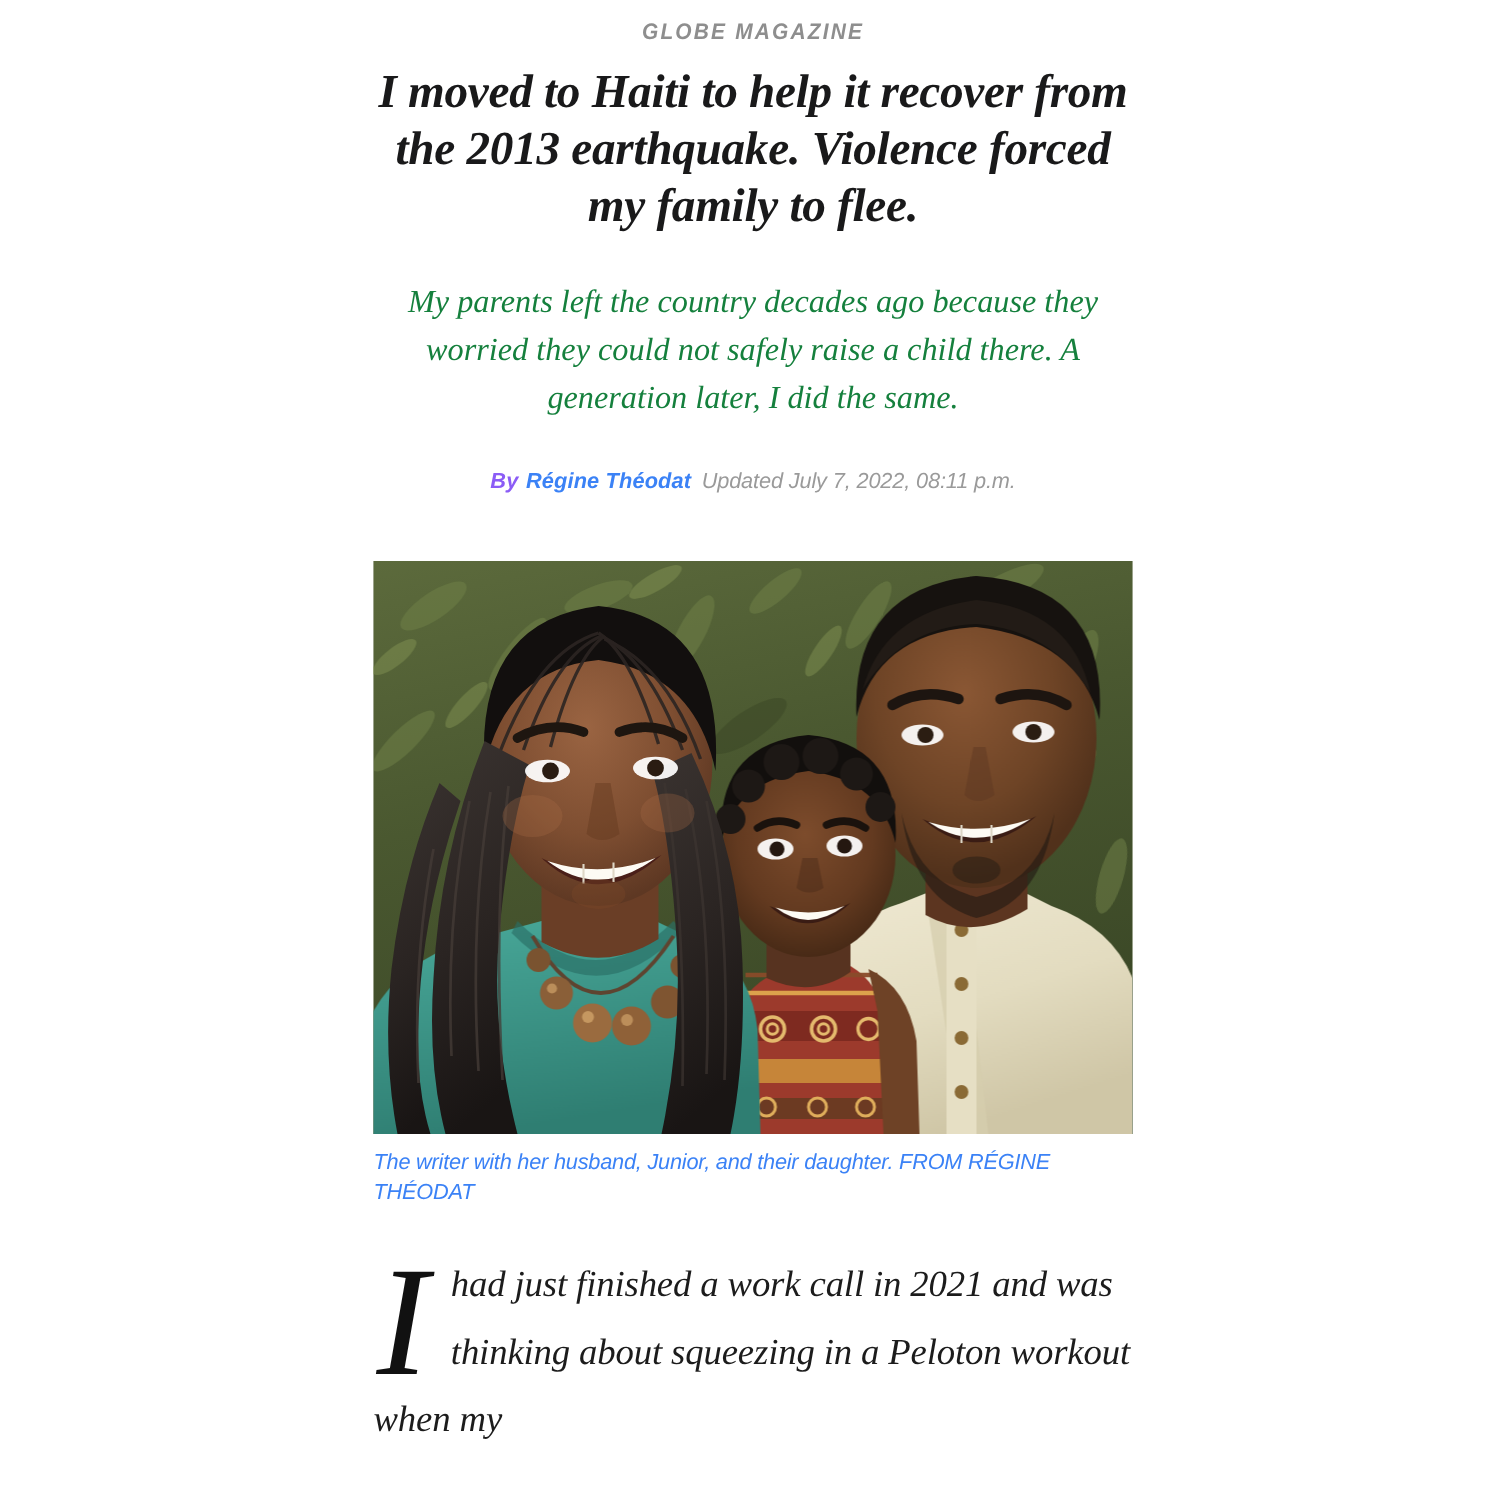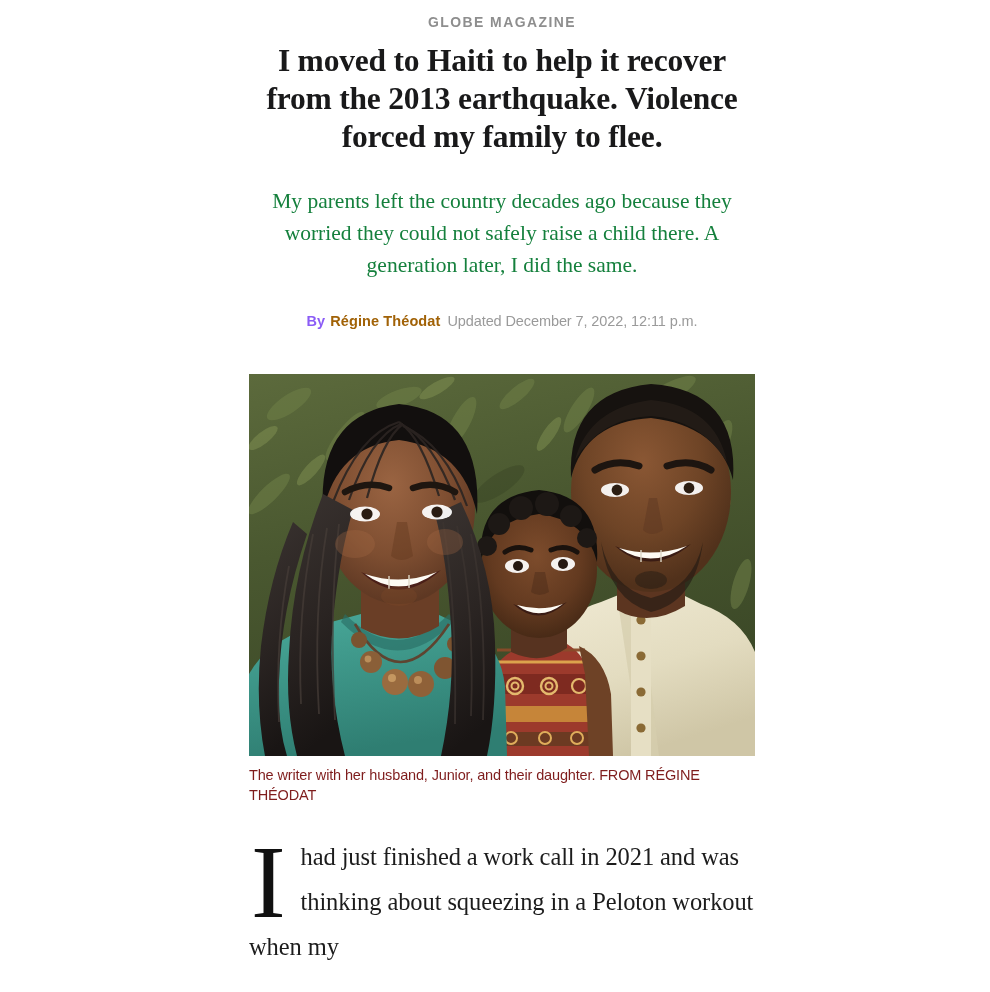--- a/index.html
+++ b/index.html
@@ -13,20 +13,21 @@
     overflow: hidden;
     font-family: "Liberation Sans", sans-serif;
     -webkit-font-smoothing: antialiased;
   }
 
   .page {
     position: relative;
     width: 990px;
     height: 992px;
     background: #ffffff;
+    font-style: italic;
   }
 
   
   .article {
     position: absolute;
     left: 249px;
     top: 0;
     width: 506px;
   }
 
@@ -78,21 +79,21 @@
     line-height: 20px;
     white-space: nowrap;
   }
   .byline .by-label {
     font-weight: bold;
     color: #8b5cf6;
     letter-spacing: 0.1px;
   }
   .byline .author {
     font-weight: bold;
-    color: #a16207;
+    color: #3b82f6;
     margin-left: 5px;
     letter-spacing: 0.1px;
   }
   .byline .updated {
     color: #9a9a9a;
     margin-left: 7px;
     letter-spacing: -0.1px;
   }
 
   
@@ -106,21 +107,21 @@
     height: 382px;
     overflow: hidden;
     background: #4e5c34;
   }
   .photo svg { display: block; }
 
   .caption {
     font-family: "Liberation Sans", sans-serif;
     font-size: 14.5px;
     line-height: 19.5px;
-    color: #7f1d1d;
+    color: #3b82f6;
     margin-top: 10px;
     letter-spacing: -0.15px;
     width: 500px;
   }
 
   
   .body-wrap {
     margin-top: 29px;
     position: relative;
   }
@@ -147,21 +148,21 @@
 <div class="page">
   <div class="article">
 
     <div class="kicker">GLOBE MAGAZINE</div>
 
     <h1 class="headline">I moved to Haiti to help it recover from the 2013 earthquake. Violence forced my family to flee.</h1>
 
     <p class="deck">My parents left the country decades ago because they worried they could not safely raise a child there. A generation later, I did the same.</p>
 
     <div class="byline">
-      <span class="by-label">By</span><span class="author">Régine Théodat</span><span class="updated">Updated December 7, 2022, 12:11 p.m.</span>
+      <span class="by-label">By</span><span class="author">Régine Théodat</span><span class="updated">Updated July 7, 2022, 08:11 p.m.</span>
     </div>
 
     <figure class="figure" style="margin-left:0;margin-right:0;">
       <div class="photo">
         <svg width="506" height="382" viewBox="0 0 506 382" role="img">
           <defs>
             <linearGradient id="folBg" x1="0" y1="0" x2="0.3" y2="1">
               <stop offset="0%" stop-color="#5c6a3c"></stop>
               <stop offset="45%" stop-color="#4a5830"></stop>
               <stop offset="100%" stop-color="#3a4726"></stop>

